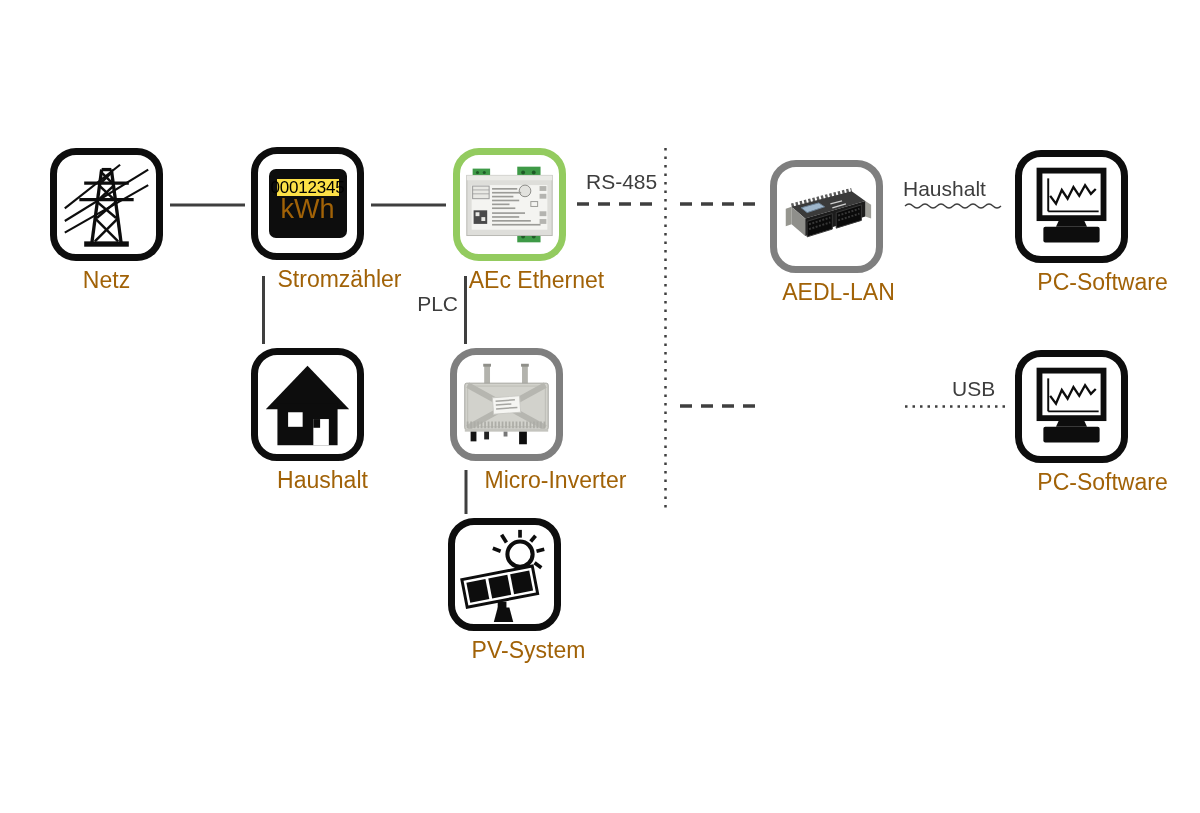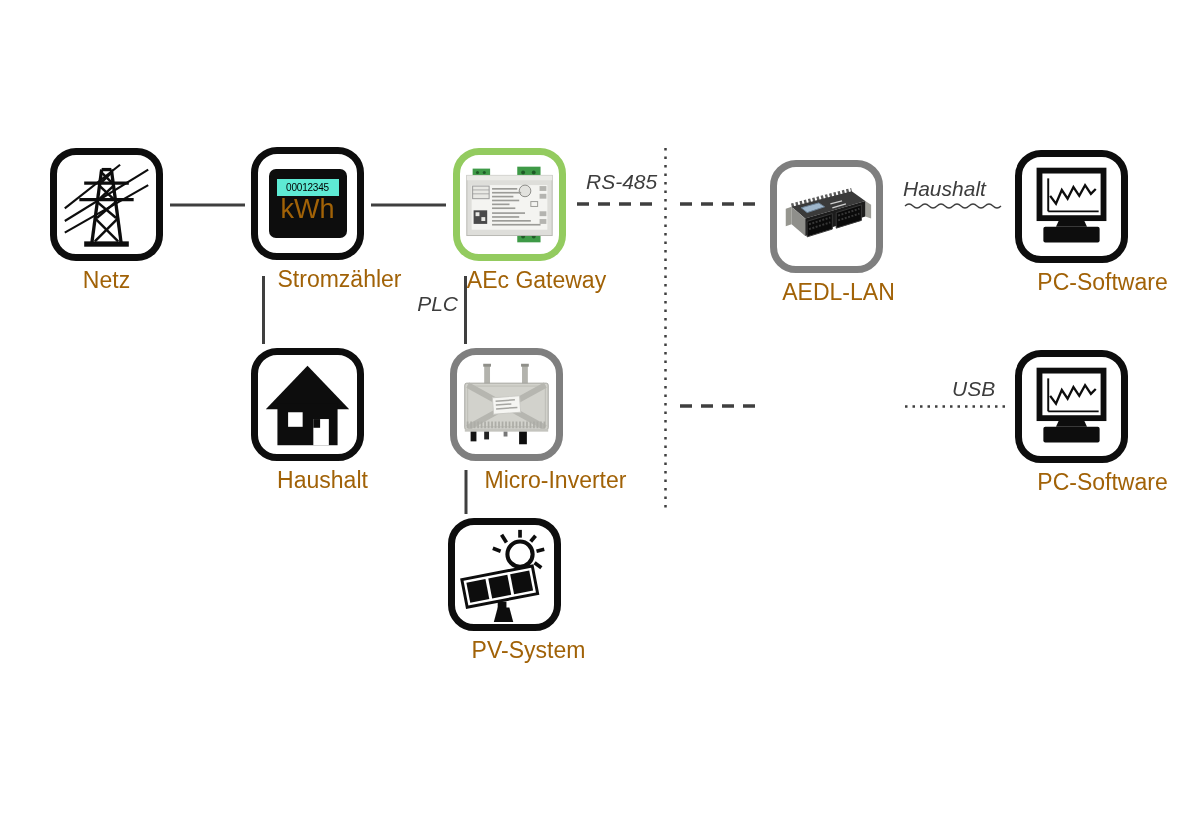--- a/index.html
+++ b/index.html
@@ -6,24 +6,24 @@
   .stage{position:relative;width:1200px;height:813px;background:#fff;overflow:hidden;
          font-family:"Liberation Sans",sans-serif;}
   .overlay{position:absolute;left:0;top:0;z-index:0;}
   .node{position:absolute;z-index:1;width:113px;}
   .box{width:113px;height:113px;box-sizing:border-box;border:7px solid #0d0d0d;border-radius:26px;
        background:#fff;display:flex;align-items:center;justify-content:center;}
   .box.gray{border-color:#7f7f7f;}
   .box.green{border-color:#93cb5f;}
   .node-label{position:absolute;top:119px;left:50%;transform:translateX(calc(-50% + var(--lx,0px)));
        white-space:nowrap;font-size:23px;color:#a16207;}
-  .conn-label{position:absolute;z-index:1;font-size:21px;font-style:italic;color:#3d3d3d;white-space:nowrap;}
+  .conn-label{position:absolute;z-index:1;font-size:21px;color:#3d3d3d;white-space:nowrap;}
   .meter-body{width:78px;height:69px;background:#0d0d0d;border-radius:7px;display:flex;
        flex-direction:column;align-items:center;}
-  .meter-screen{margin-top:10px;width:62px;height:17px;background:#5eead4;color:#000;font-size:10px;
+  .meter-screen{margin-top:10px;width:62px;height:17px;background:#fde047;color:#000;font-size:17px;
        display:flex;align-items:center;justify-content:center;letter-spacing:-0.2px;}
   .meter-unit{color:#a16207;font-size:27px;line-height:1;margin-top:0;}
 </style>
 </head>
 <body>
 
 <div class="stage">
 
   <svg class="overlay" width="1200" height="813">
     <g stroke="#3f3f3f" fill="none">
@@ -123,21 +123,21 @@
             <rect x="32" y="70" width="50" height="1.7"></rect>
         </g>
         <g fill="#b4b4b0">
           <rect x="81" y="31" width="7" height="5"></rect>
             <rect x="81" y="39" width="7" height="5"></rect>
           <rect x="81" y="57" width="7" height="5"></rect>
             <rect x="81" y="65" width="7" height="5"></rect>
         </g>
       </svg>
     </div>
-    <div class="node-label" style="--lx:27px">AEc Gateway</div>
+    <div class="node-label" style="--lx:27px">AEc Ethernet</div>
   </div>
 
   <div class="node" style="left:770px;top:160px">
     <div class="box gray">
       <svg width="97" height="97" viewBox="0 0 100 100">
         <polygon points="8,42 14,40 14,58 8,60" fill="#96968f"></polygon>
         <polygon points="90,34 96,38 96,52 90,50" fill="#a0a09a"></polygon>
         <line x1="14" y1="39" x2="76" y2="23" stroke="#5a5a5a" stroke-width="5" stroke-dasharray="2.5 2"></line>
         <polygon points="14,40 76,24 90,34 28,52" fill="#3a3a3a"></polygon>
         <polygon points="24,41 42,36 48,40 30,46" fill="#9fb6cb" stroke="#6b8196" stroke-width="1"></polygon>

